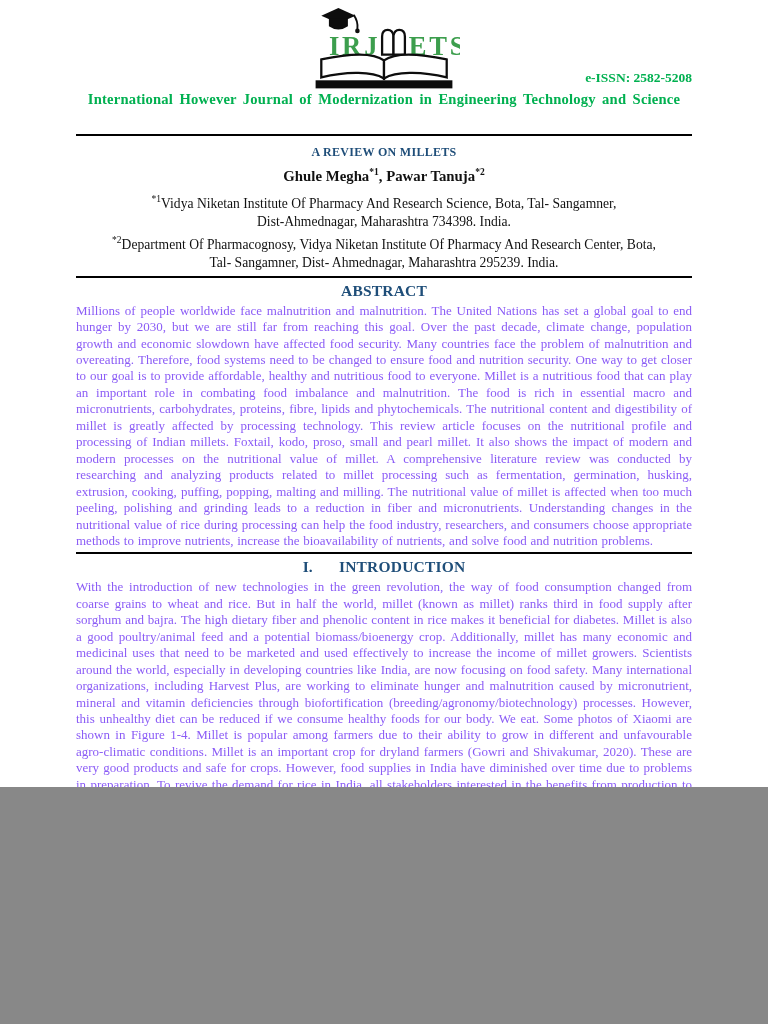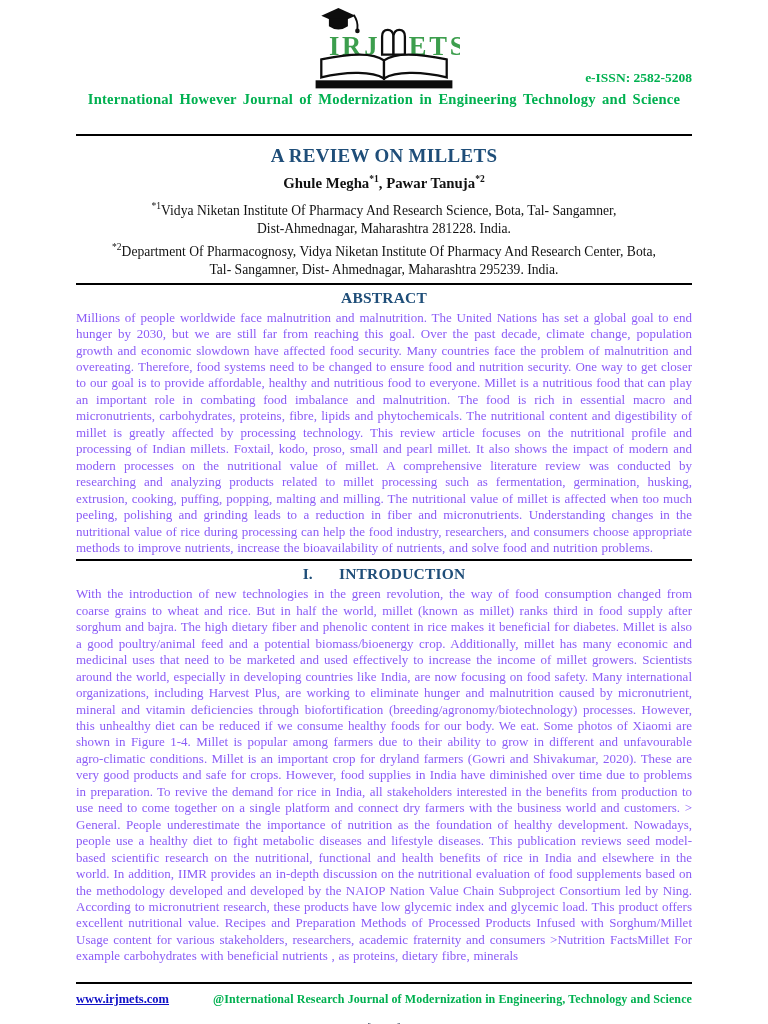--- a/index.html
+++ b/index.html
@@ -1,18 +1,18 @@
 <!DOCTYPE html>
 <html><head>
 <meta charset="utf-8">
 <style>
   html,body{margin:0;padding:0;background:#888;}
   .page{
     position:relative;
-    width:768px;height:1024px;
+    width:768px;height:787px;
     margin:0 auto;
     background:#ffffff;
     overflow:hidden;
     font-family:"Liberation Serif","DejaVu Serif",serif;
     color:#1a1a1a;
   }
   .content{padding:0 76px;}
   
   .header{position:relative;padding-top:5px;}
   .logo-wrap{display:flex;justify-content:center;}
@@ -28,21 +28,21 @@
     letter-spacing:.2px;word-spacing:2.5px;
     white-space:nowrap;margin-top:0px;
   }
   .rule{border:none;border-top:2.2px solid #000;margin:0;}
   .rule-top{margin-top:26px;}
   .rule-mid{margin-top:3px;}
   .rule-abs{margin-top:3px;}
   
   .article-title{
     margin-top:9px;text-align:center;
-    color:#1F4E79;font-weight:bold;font-size:19px;
+    color:#1F4E79;font-weight:bold;font-size:12px;
     letter-spacing:.3px;
   }
   .authors{
     margin-top:7px;text-align:center;
     font-weight:bold;font-size:14.8px;color:#111;
   }
   .authors sup,.affil sup{font-size:9.5px;}
   .affiliations{margin-top:5px;}
   .affil{
     text-align:center;font-size:13.6px;line-height:18.4px;color:#111;
@@ -115,21 +115,21 @@
     </div>
 
     <hr class="rule rule-top">
 
     <div class="article-title">A REVIEW ON MILLETS</div>
 
     <div class="authors"><span>Ghule Megha</span><sup>*1</sup><span>, </span><span>Pawar Tanuja</span><sup>*2</sup></div>
 
     <div class="affiliations">
       <div class="affil"><sup>*1</sup><span>Vidya Niketan Institute Of Pharmacy And Research Science, Bota, Tal- Sangamner,</span></div>
-      <div class="affil">Dist-Ahmednagar, Maharashtra 281228. India.</div>
+      <div class="affil">Dist-Ahmednagar, Maharashtra 734398. India.</div>
       <div class="affil"><sup>*2</sup><span>Department Of Pharmacognosy, Vidya Niketan Institute Of Pharmacy And Research Center, Bota,</span></div>
       <div class="affil">Tal- Sangamner, Dist- Ahmednagar, Maharashtra 295239. India.</div>
     </div>
 
     <hr class="rule rule-mid">
 
     <div class="section-heading">ABSTRACT</div>
     <p class="body-text">Millions of people worldwide face malnutrition and malnutrition. The United Nations has set a global goal to end hunger by 2030, but we are still far from reaching this goal. Over the past decade, climate change, population growth and economic slowdown have affected food security. Many countries face the problem of malnutrition and overeating. Therefore, food systems need to be changed to ensure food and nutrition security. One way to get closer to our goal is to provide affordable, healthy and nutritious food to everyone. Millet is a nutritious food that can play an important role in combating food imbalance and malnutrition. The food is rich in essential macro and micronutrients, carbohydrates, proteins, fibre, lipids and phytochemicals. The nutritional content and digestibility of millet is greatly affected by processing technology. This review article focuses on the nutritional profile and processing of Indian millets. Foxtail, kodo, proso, small and pearl millet. It also shows the impact of modern and modern processes on the nutritional value of millet. A comprehensive literature review was conducted by researching and analyzing products related to millet processing such as fermentation, germination, husking, extrusion, cooking, puffing, popping, malting and milling. The nutritional value of millet is affected when too much peeling, polishing and grinding leads to a reduction in fiber and micronutrients. Understanding changes in the nutritional value of rice during processing can help the food industry, researchers, and consumers choose appropriate methods to improve nutrients, increase the bioavailability of nutrients, and solve food and nutrition problems.</p>
 
     <hr class="rule rule-abs">

